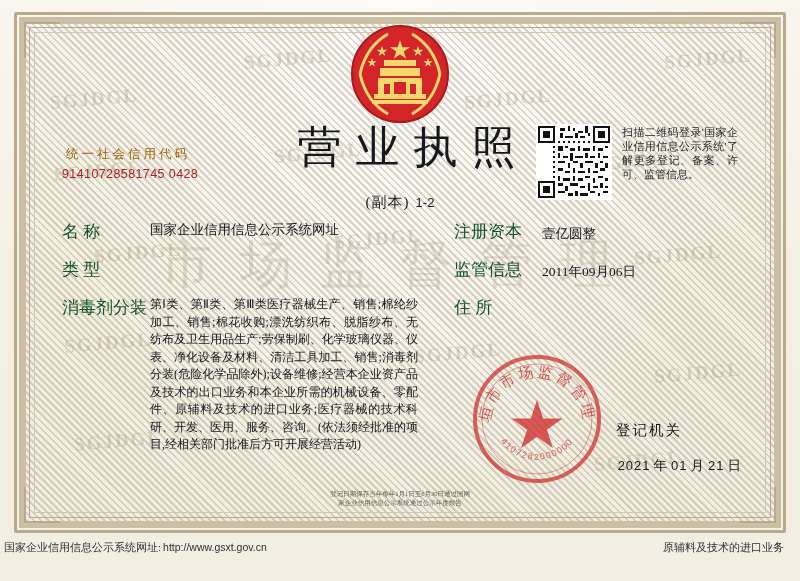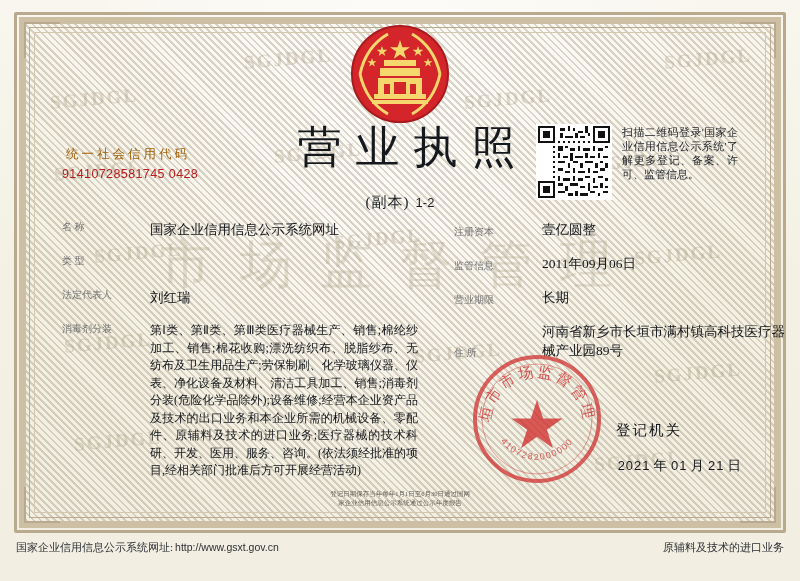--- a/index.html
+++ b/index.html
@@ -183,22 +183,22 @@
   .row {
     display: flex;
     align-items: flex-start;
     margin-bottom: 15px;
   }
   .col-left { width: 356px; display: flex; align-items: flex-start; }
   .col-right { flex: 1; display: flex; align-items: flex-end; margin-left: 36px; }
 
   .flabel {
     font-family: "Liberation Serif", serif;
-    font-size: 10px;
-    color: #737373;
+    font-size: 17px;
+    color: #14532d;
     width: 88px;
     flex: 0 0 88px;
     letter-spacing: 0px;
     display: flex;
     justify-content: space-between;
   }
   .flabel.wide {
     width: 88px;
     flex: 0 0 88px;
   }
@@ -257,21 +257,21 @@
     text-align: center;
     font-family: "Liberation Serif", serif;
     font-size: 6.5px;
     line-height: 9px;
     color: #5d5a52;
   }
 
   
   .footer-left {
     position: absolute;
-    left: 16px;
+    left: 4px;
     bottom: 26px;
     font-family: "Liberation Serif", serif;
     font-size: 11px;
     color: #2b2e33;
     text-align: right;
   }
   .footer-left .url {
     font-family: "Liberation Sans", sans-serif;
     font-size: 10.5px;
     margin-left: 2px;
@@ -492,39 +492,28 @@
     <div class="row">
       <div class="col-left">
         <div class="flabel">类          型</div>
       </div>
       <div class="col-right">
         <div class="flabel wide">监管信息</div>
         <div class="fvalue">2011年09月06日</div>
       </div>
     </div>
 
-    <div class="row">
-      <div class="col-left">
-        <div class="flabel">法定代表人</div>
-        <div class="fvalue">刘红瑞</div>
-      </div>
-      <div class="col-right">
-        <div class="flabel wide">营业期限</div>
-        <div class="fvalue">长期</div>
-      </div>
-    </div>
 
     <div class="row">
       <div class="col-left">
         <div class="flabel">消毒剂分装</div>
         <div class="fvalue small scope-box">第Ⅰ类、第Ⅱ类、第Ⅲ类医疗器械生产、销售;棉纶纱加工、销售;棉花收购;漂洗纺织布、脱脂纱布、无纺布及卫生用品生产;劳保制刷、化学玻璃仪器、仪表、净化设备及材料、清洁工具加工、销售;消毒剂分装(危险化学品除外);设备维修;经营本企业资产品及技术的出口业务和本企业所需的机械设备、零配件、原辅料及技术的进口业务;医疗器械的技术科研、开发、医用、服务、咨询。(依法须经批准的项目,经相关部门批准后方可开展经营活动)</div>
       </div>
       <div class="col-right">
         <div class="flabel wide">住          所</div>
-        <div class="fvalue addr-box">河南省新乡市长垣市满村镇高科技医疗器械产业园89号</div>
       </div>
     </div>
 
   </div>
 
   <div class="reg-auth">登记机关</div>
   <div class="reg-date">
     <span class="n">2021</span><span>年</span><span class="n">01</span><span>月</span><span class="n">21</span><span>日</span>
   </div>
 

